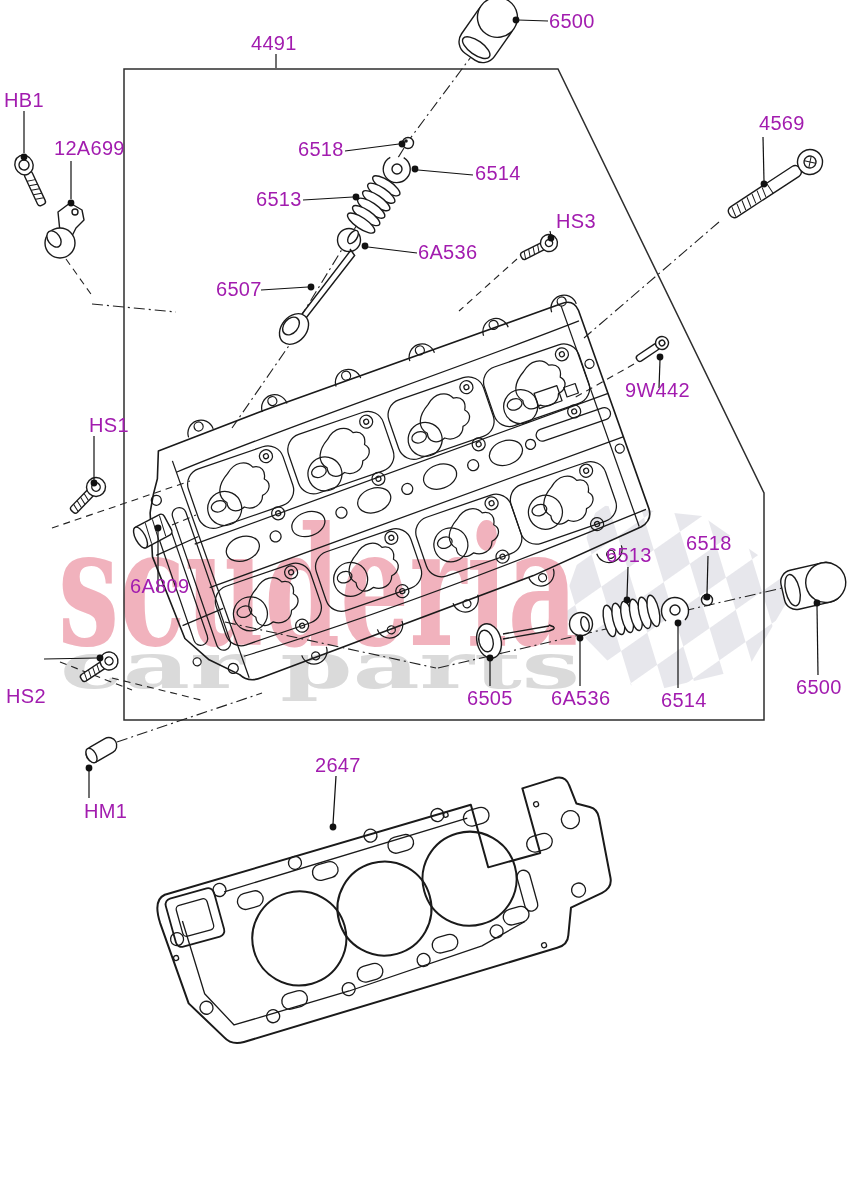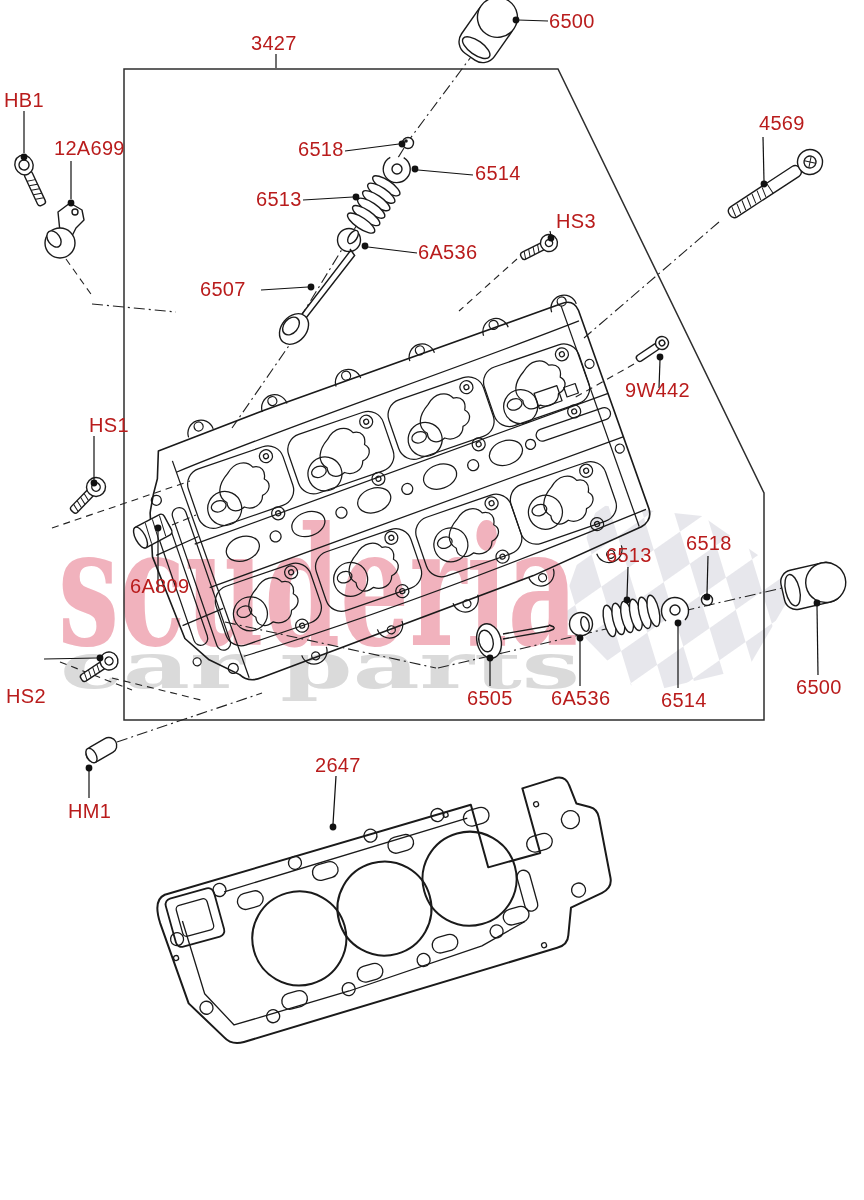--- a/index.html
+++ b/index.html
@@ -1,19 +1,19 @@
 <!DOCTYPE html>
 <html><head>
 <meta charset="utf-8">
 <style>
   html,body{margin:0;padding:0;background:#fff;}
   .stage{position:relative;width:864px;height:1200px;background:#ffffff;overflow:hidden;
          font-family:"Liberation Sans",sans-serif;}
   .art{position:absolute;left:0;top:0;}
-  .lbl{position:absolute;font:20px/20px "Liberation Sans",sans-serif;color:#b91c1c;
+  .lbl{position:absolute;font:20px/20px "Liberation Sans",sans-serif;color:#a21caf;
        letter-spacing:.3px;white-space:nowrap;}
   .wm-big{font-family:"DejaVu Serif",serif;font-weight:bold;}
   .wm-small{font-family:"DejaVu Serif",serif;font-weight:bold;}
 </style>
 </head>
 <body>
 
 <div class="stage">
 
 <svg class="art" width="864" height="1200" viewBox="0 0 864 1200">
@@ -365,37 +365,37 @@
     <circle cx="707" cy="597" r="3.4"></circle>
         <circle cx="490" cy="658" r="3.4"></circle>
         <circle cx="580" cy="638" r="3.4"></circle>
     <circle cx="678" cy="623" r="3.4"></circle>
         <circle cx="817" cy="603" r="3.4"></circle>
         <circle cx="333" cy="827" r="3.4"></circle>
     <circle cx="89" cy="768" r="3.4"></circle>
   </g>
 </svg>
 
-<div class="lbl" style="left:251px;top:33px">3427</div>
+<div class="lbl" style="left:251px;top:33px">4491</div>
 <div class="lbl" style="left:549px;top:11px">6500</div>
 <div class="lbl" style="left:4px;top:90px">HB1</div>
 <div class="lbl" style="left:54px;top:138px">12A699</div>
 <div class="lbl" style="left:298px;top:139px">6518</div>
 <div class="lbl" style="left:475px;top:163px">6514</div>
 <div class="lbl" style="left:256px;top:189px">6513</div>
 <div class="lbl" style="left:418px;top:242px">6A536</div>
-<div class="lbl" style="left:200px;top:279px">6507</div>
+<div class="lbl" style="left:216px;top:279px">6507</div>
 <div class="lbl" style="left:556px;top:211px">HS3</div>
 <div class="lbl" style="left:759px;top:113px">4569</div>
 <div class="lbl" style="left:625px;top:380px">9W442</div>
 <div class="lbl" style="left:89px;top:415px">HS1</div>
 <div class="lbl" style="left:130px;top:576px">6A809</div>
 <div class="lbl" style="left:6px;top:686px">HS2</div>
 <div class="lbl" style="left:606px;top:545px">6513</div>
 <div class="lbl" style="left:686px;top:533px">6518</div>
 <div class="lbl" style="left:467px;top:688px">6505</div>
 <div class="lbl" style="left:551px;top:688px">6A536</div>
 <div class="lbl" style="left:661px;top:690px">6514</div>
 <div class="lbl" style="left:796px;top:677px">6500</div>
 <div class="lbl" style="left:315px;top:755px">2647</div>
-<div class="lbl" style="left:68px;top:801px">HM1</div>
+<div class="lbl" style="left:84px;top:801px">HM1</div>
 
 </div>
 
 </body></html>

